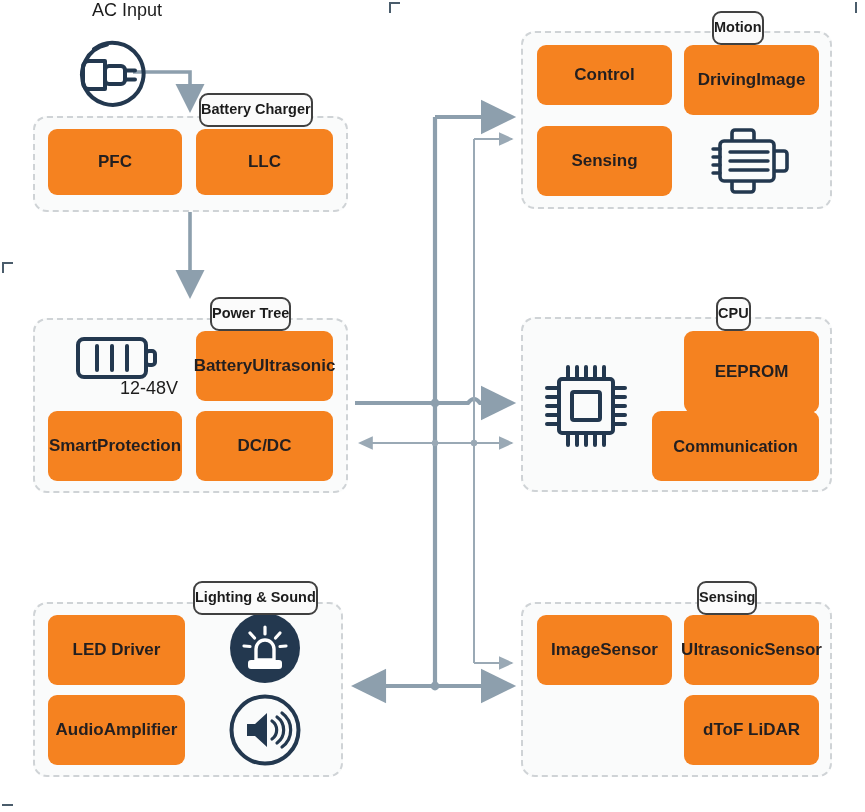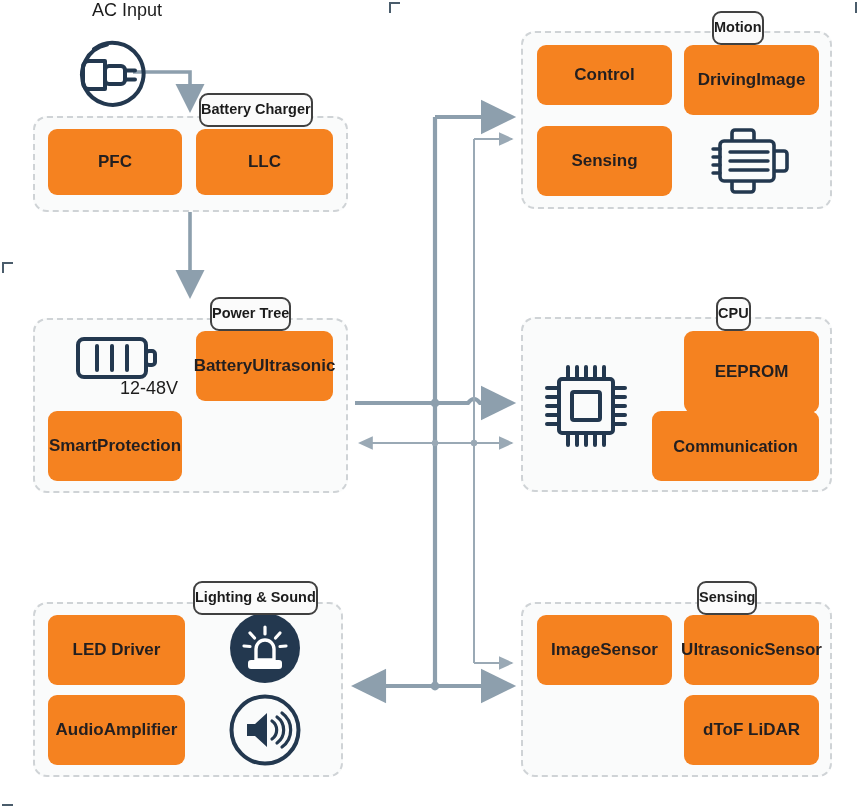--- a/index.html
+++ b/index.html
@@ -201,20 +201,21 @@
   <div class="blk" style="left:196px;top:331px;width:137px;height:70px;">
     <span>Battery</span>
       <br>
     <span>Ultrasonic</span>
   </div>
   <div class="blk" style="left:48px;top:411px;width:134px;height:70px;">
     <span>Smart</span>
       <br>
     <span>Protection</span>
   </div>
+  <div class="blk" style="left:196px;top:411px;width:137px;height:70px;">DC/DC</div>
 
   <div class="panel" style="left:33px;top:602px;width:310px;height:175px;"></div>
   <div class="panel-chip" style="left:193px;top:581px;">Lighting &amp; Sound</div>
 
   <div class="blk" style="left:48px;top:615px;width:137px;height:70px;">LED Driver</div>
   <div class="blk" style="left:48px;top:695px;width:137px;height:70px;">
     <span>Audio</span>
       <br>
     <span>Amplifier</span>
   </div>

